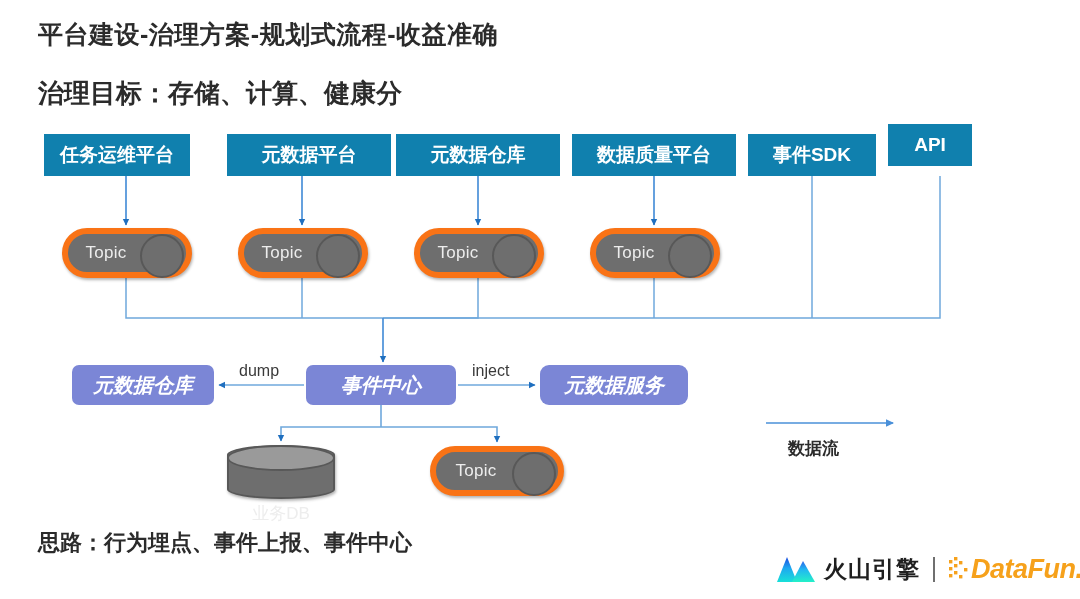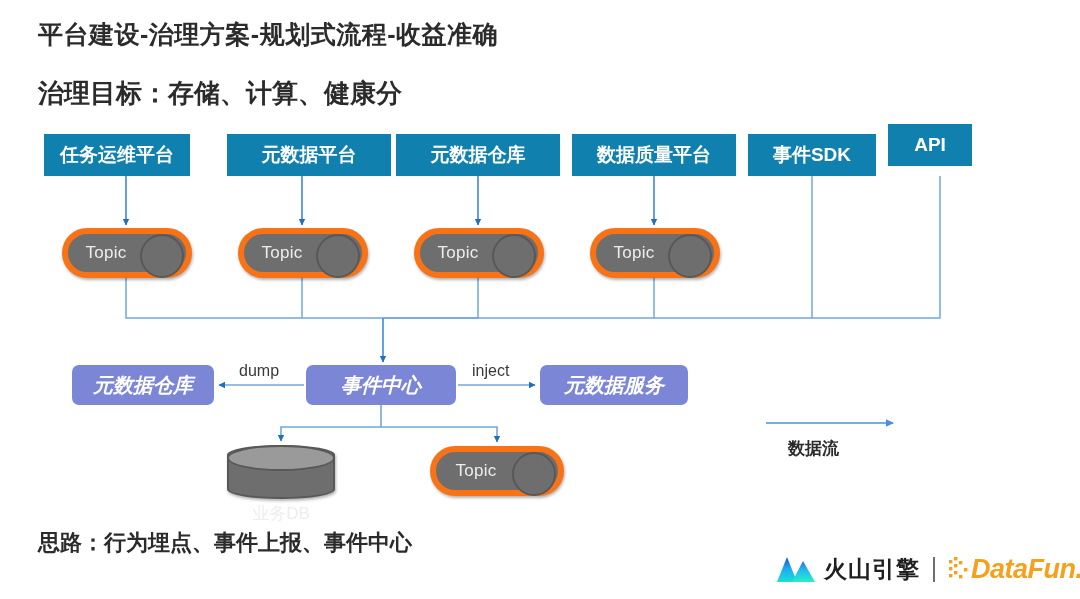--- a/index.html
+++ b/index.html
@@ -301,21 +301,21 @@
     <div class="tlabel">Topic</div>
     <div class="cap"></div>
   </div>
 
   <div class="pbox" style="left:72px;top:365px;width:142px;">
     <span>元数据仓库</span>
   </div>
   <div class="pbox" style="left:306px;top:365px;width:150px;">
     <span>事件中心</span>
   </div>
-  <div class="pbox" style="left:540px;top:365px;width:148px;">
+  <div class="pbox" style="left:540px;top:365px;width:148px;border-radius:9px;">
     <span>元数据服务</span>
   </div>
 
   <div class="edge-label" style="left:239px;top:362px;">dump</div>
   <div class="edge-label" style="left:472px;top:362px;">inject</div>
 
   <div class="db" style="left:227px;top:445px;width:108px;height:54px;">
     <div class="db-top"></div>
     <div class="dblabel">业务DB</div>
   </div>

